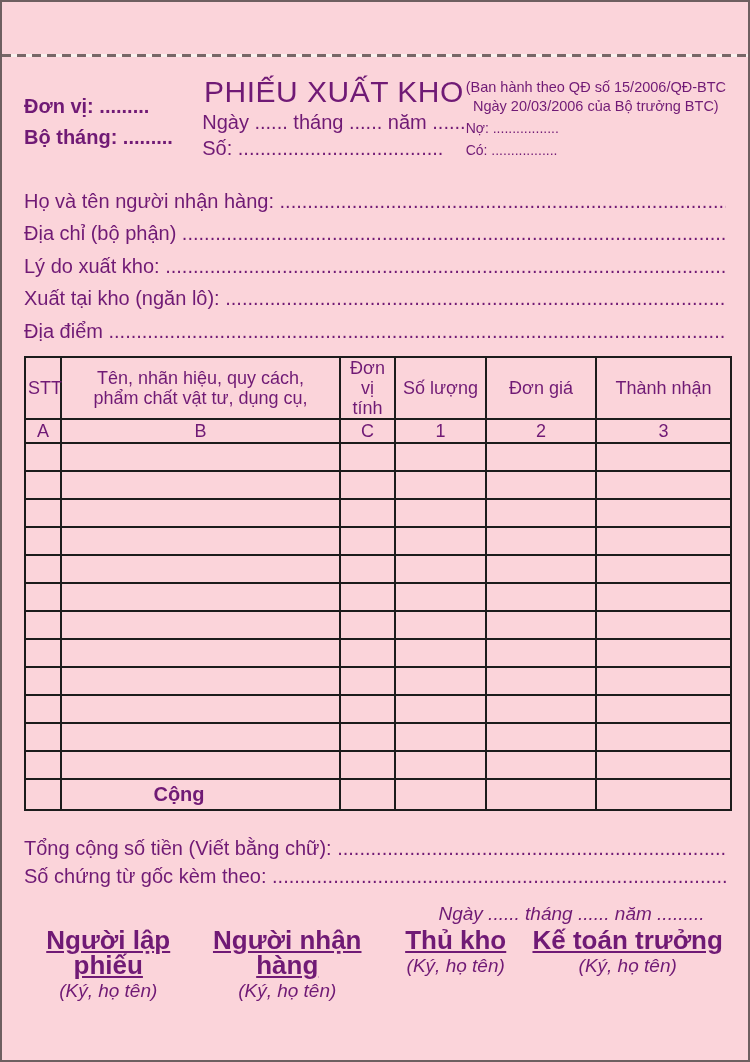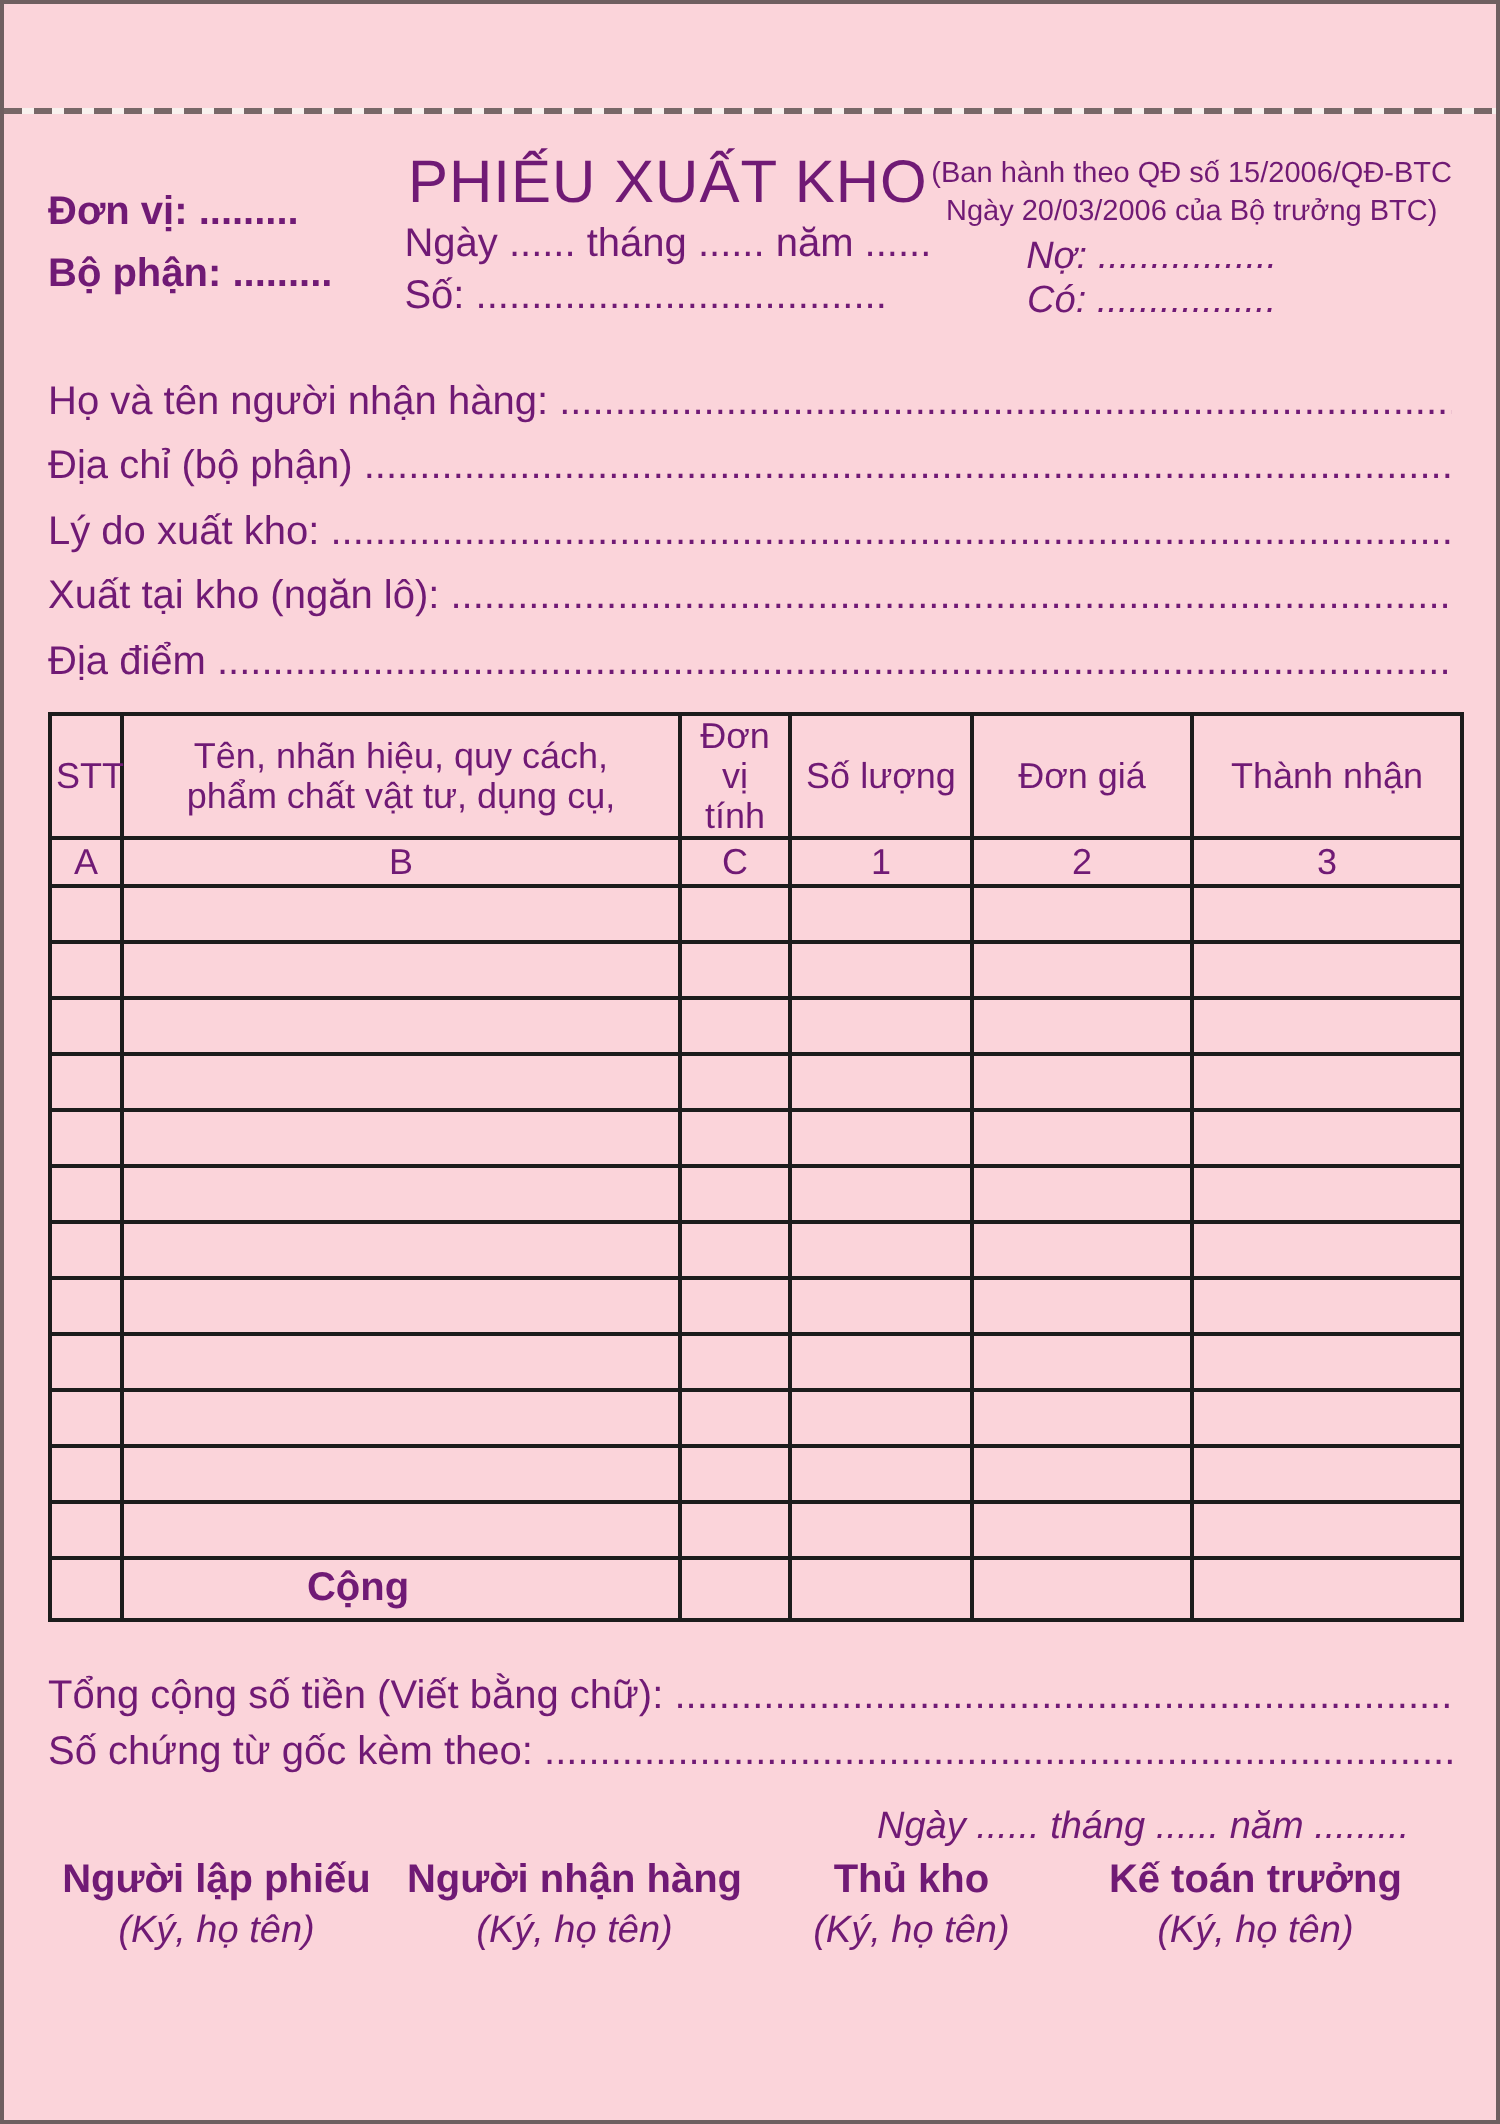--- a/index.html
+++ b/index.html
@@ -25,21 +25,21 @@
 
   
   .header{display:flex;}
   .h-left{width:195px;padding-top:20px;font-size:20px;font-weight:bold;line-height:31px;white-space:nowrap;}
   .h-center{flex:1;text-align:center;padding-top:4px;}
   .form-title{font-size:30px;font-weight:normal;letter-spacing:.5px;line-height:34px;}
   .h-center-sub{display:inline-block;text-align:left;font-size:20px;line-height:26px;white-space:nowrap;}
   .h-right{width:274px;text-align:center;padding-top:7px;}
   .form-no{font-size:17px;font-weight:bold;line-height:21px;margin-bottom:3px;}
   .issued{font-size:14.5px;line-height:19px;white-space:nowrap;}
-  .debit-credit{font-size:19px;line-height:19px;text-align:center;padding-right:40px;margin-top:3px;font-style:italic;}
+  .debit-credit{font-size:14px;line-height:19px;text-align:left;padding-right:40px;margin-top:3px;}
 
   
   .fields{margin-top:24px;font-size:20px;}
   .field-line{line-height:32.4px;white-space:nowrap;overflow:hidden;}
 
   
   table{border-collapse:collapse;width:100%;margin-top:9px;table-layout:fixed;}
   th,td{border:2px solid #1c1c1c;padding:0 2px;box-sizing:border-box;}
   thead th{
     font-weight:normal;font-size:18px;line-height:20px;
@@ -53,36 +53,36 @@
   
   .totals{margin-top:24px;font-size:20px;}
   .total-line{line-height:27.5px;white-space:nowrap;overflow:hidden;}
 
   
   .sig-date{
     margin-top:13px;margin-left:56%;width:44%;
     font-style:italic;font-size:19px;text-align:center;white-space:nowrap;
   }
   .sig-grid{display:grid;grid-template-columns:24% 27% 21% 28%;text-align:center;margin-top:3px;}
-  .sig-title{font-size:20px;font-weight:bold;line-height:25px;}
+  .sig-title{font-size:26px;font-weight:bold;line-height:25px;text-decoration:underline;}
   .sig-note{font-size:19px;font-style:italic;line-height:25px;}
 </style>
 </head>
 <body>
 
 <div class="page">
   <div class="tear-strip"></div>
   <div class="tear-line"></div>
 
   <div class="content">
 
     <div class="header">
       <div class="h-left">
         <div>Đơn vị: .........</div>
-        <div>Bộ phận: .........</div>
+        <div>Bộ tháng: .........</div>
       </div>
       <div class="h-center">
         <div class="form-title">PHIẾU XUẤT KHO</div>
         <div class="h-center-sub">
           <div>Ngày ...... tháng ...... năm ......</div>
           <div>Số: .....................................</div>
         </div>
       </div>
       <div class="h-right">
         <div class="issued">(Ban hành theo QĐ số 15/2006/QĐ-BTC</div>

